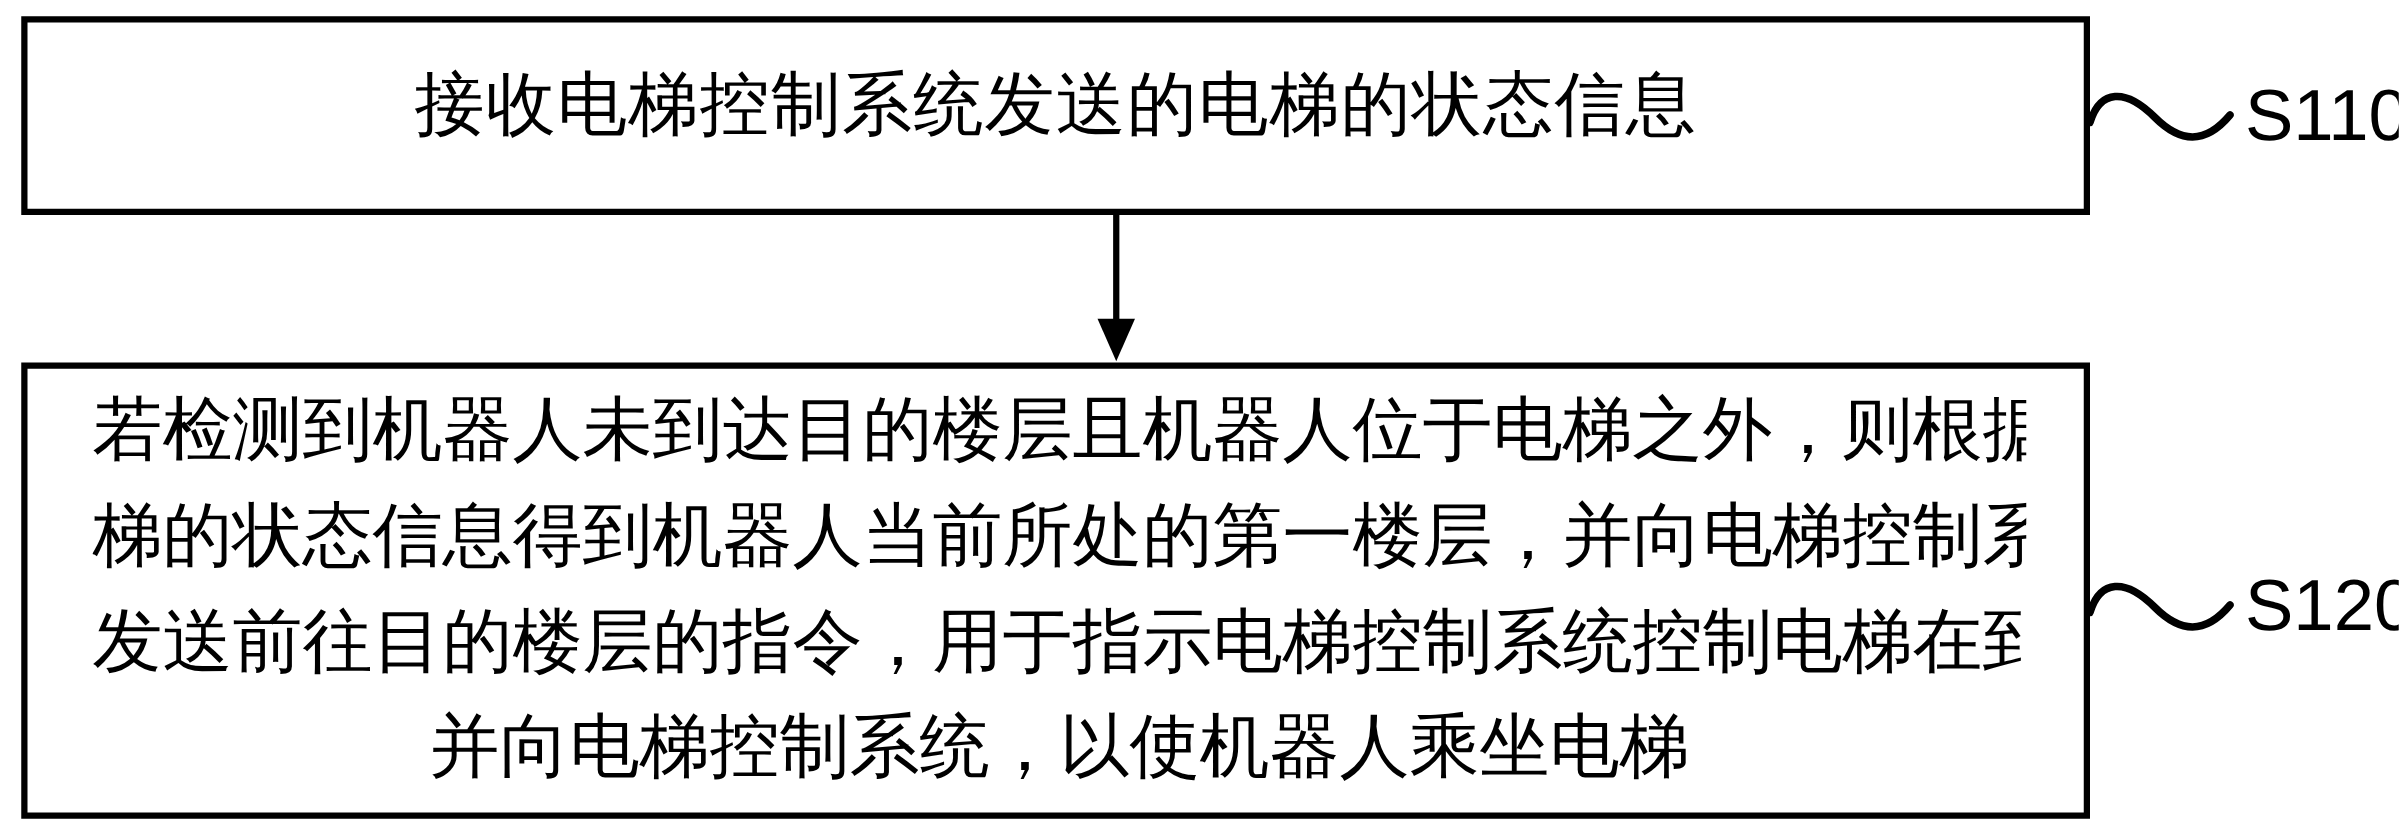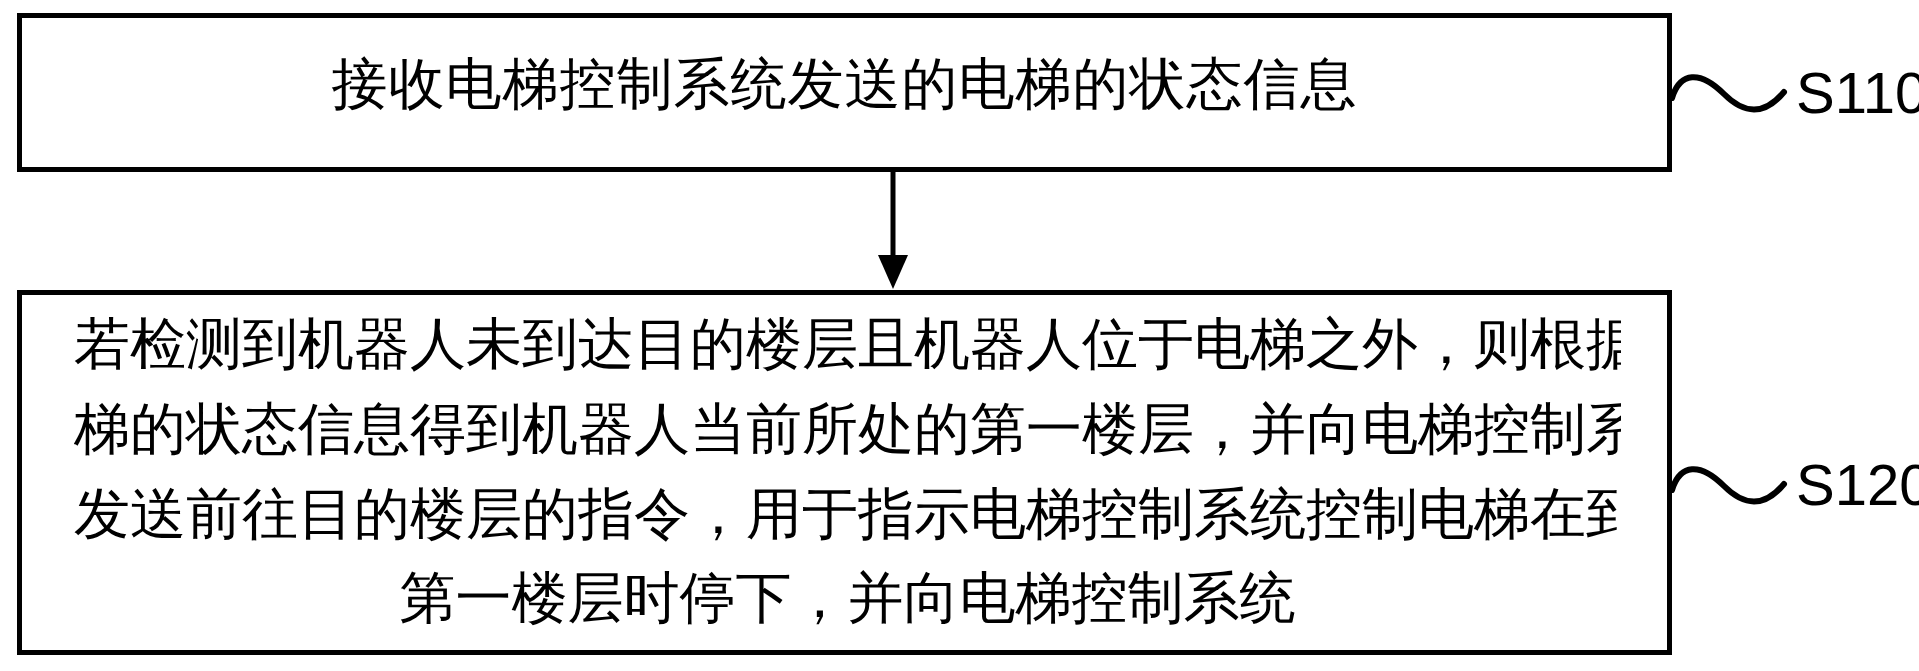--- a/index.html
+++ b/index.html
@@ -96,21 +96,21 @@
 
   <svg class="down-arrow" viewBox="0 0 40 118" xmlns="http://www.w3.org/2000/svg">
     <line x1="20" y1="0" x2="20" y2="90" stroke="#000000" stroke-width="5"></line>
     <polygon points="5,83 35,83 20,117" fill="#000000"></polygon>
   </svg>
 
   <div class="flow-box box-s120">
     <div class="jline">若检测到机器人未到达目的楼层且机器人位于电梯之外，则根据电</div>
     <div class="jline">梯的状态信息得到机器人当前所处的第一楼层，并向电梯控制系统</div>
     <div class="jline">发送前往目的楼层的指令，用于指示电梯控制系统控制电梯在到达</div>
-    <div class="jline last">第一楼层时停下，并向电梯控制系统</div>
+    <div class="jline last">并向电梯控制系统，以使机器人乘坐电梯</div>
   </div>
 
   <div class="step-tag tag-s110">
     <svg class="tilde" viewBox="0 0 118 60" xmlns="http://www.w3.org/2000/svg">
       <path d="M2,32 C10,6 30,4 54,28 C74,48 94,50 114,26" fill="none" stroke="#000000" stroke-width="6" stroke-linecap="round"></path>
     </svg>
     <span class="step-label">S110</span>
   </div>
 
   <div class="step-tag tag-s120">

